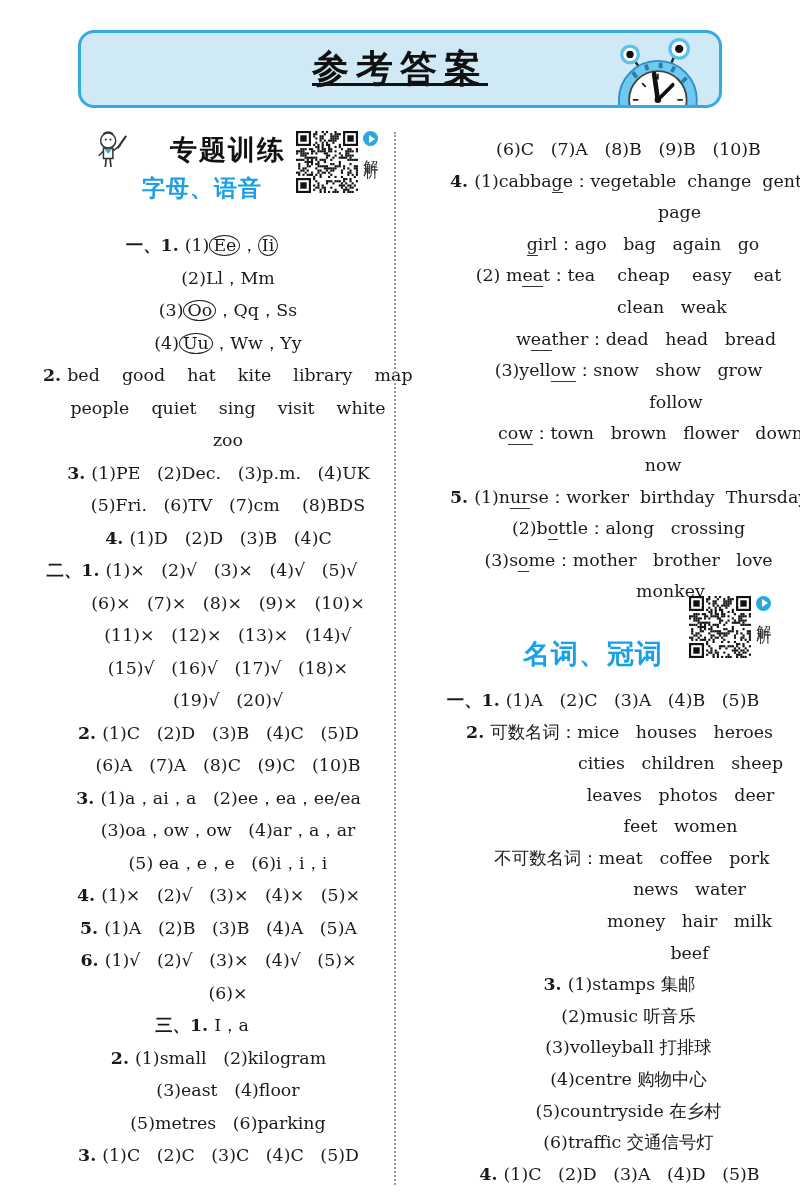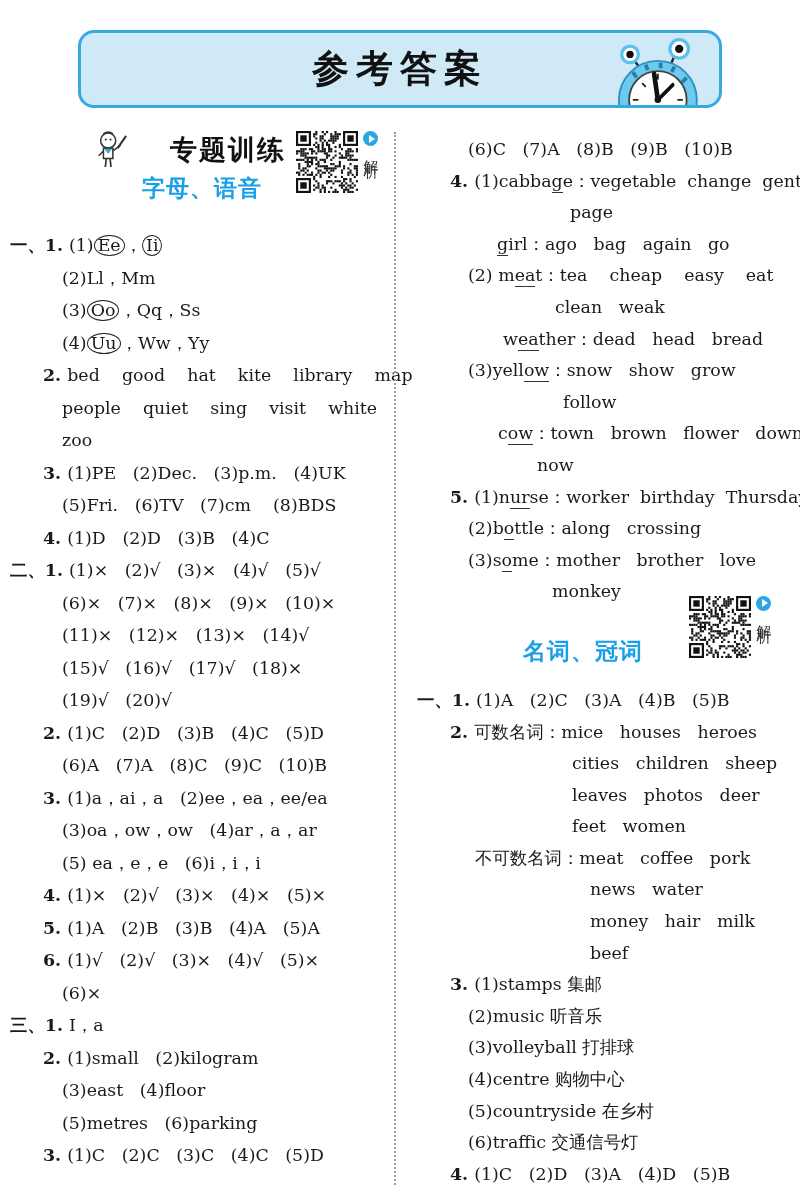--- a/index.html
+++ b/index.html
@@ -3,57 +3,57 @@
 <meta charset="utf-8">
 <style>
   html,body{margin:0;padding:0;background:#ffffff;}
   .page{position:relative;width:800px;height:1197px;background:#fff;overflow:hidden;
         font-family:"DejaVu Serif","Liberation Serif",serif;color:#1a1a1a;}
   
   .header-box{position:absolute;left:78px;top:30px;width:638px;height:72px;
       background:#cfe9f7;border:3px solid #36a9e1;border-radius:16px;overflow:hidden;}
   .header-title{position:absolute;left:0;right:0;top:0;height:72px;line-height:72px;
       text-align:center;font-family:"Liberation Sans","DejaVu Sans",sans-serif;
-      font-weight:bold;font-size:37px;letter-spacing:7px;color:#111;}
+      font-weight:bold;font-size:37px;letter-spacing:7px;color:#111;text-decoration:underline;}
   .clock{position:absolute;right:12px;top:3px;width:102px;height:98px;}
   
   .col-left{position:absolute;left:10px;top:128px;width:384px;height:1062px;}
   .col-right{position:absolute;left:417px;top:128px;width:372px;height:1065px;}
   .divider{position:absolute;left:394px;top:132px;height:1053px;width:0;
       border-left:2px dotted #9a9a9a;}
   
   .sec1{position:relative;height:90px;}
   .sec1-titlerow{position:absolute;left:84px;top:2px;display:flex;align-items:center;gap:39px;}
   .mascot{width:34px;height:40px;margin-right:3px;}
   .sec-title{font-family:"Liberation Sans","DejaVu Sans",sans-serif;font-weight:bold;
       font-size:27px;color:#111;letter-spacing:2px;}
   .sec-sub{position:absolute;left:104px;top:45px;width:176px;text-align:center;
       font-family:"Liberation Sans","DejaVu Sans",sans-serif;font-weight:bold;
       font-size:23px;color:#189fe8;letter-spacing:1px;}
   .sec2{position:relative;height:77px;}
   .sec2-title{position:absolute;left:106px;top:28px;
       font-family:"Liberation Sans","DejaVu Sans",sans-serif;font-weight:bold;
-      font-size:23px;color:#189fe8;letter-spacing:1px;}
+      font-size:27px;color:#189fe8;letter-spacing:1px;}
   
   .qr-block{display:flex;align-items:flex-start;}
   .qr-left .qr-block{position:absolute;right:14px;top:3px;}
   .sec2 .qr-block{position:absolute;right:16px;top:-12px;}
   .qr-svg{width:62px;height:62px;display:block;}
   .qr-side{display:flex;flex-direction:column;align-items:center;margin-left:3px;}
   .play{width:15px;height:15px;border-radius:50%;background:#2aa7e0;position:relative;}
   .play::after{content:'';position:absolute;left:5.5px;top:3.5px;width:0;height:0;
       border-left:6px solid #fff;border-top:4px solid transparent;border-bottom:4px solid transparent;}
   .qr-label{writing-mode:vertical-rl;font-size:15px;color:#333;letter-spacing:4px;margin-top:2px;
       font-family:"DejaVu Serif","Liberation Serif",serif;}
   
   .lines{white-space:pre;font-size:17.4px;}
   .col-left .lines{margin-top:11px;line-height:32.5px;}
   .col-right .lines{line-height:31.6px;}
   .lines-top{padding-top:6px;}
-  .ans-line{height:inherit;}
+  .ans-line{height:inherit;text-align:center;}
   .bold{font-weight:bold;}
   .circled{display:inline-block;border:1.5px solid #222;border-radius:50%;
       padding:0 3px 1px 3px;line-height:1.05;}
   .underlined{border-bottom:1.6px solid #333;padding-bottom:1px;}
 </style>
 </head>
 <body>
 
 <div class="page">
 

